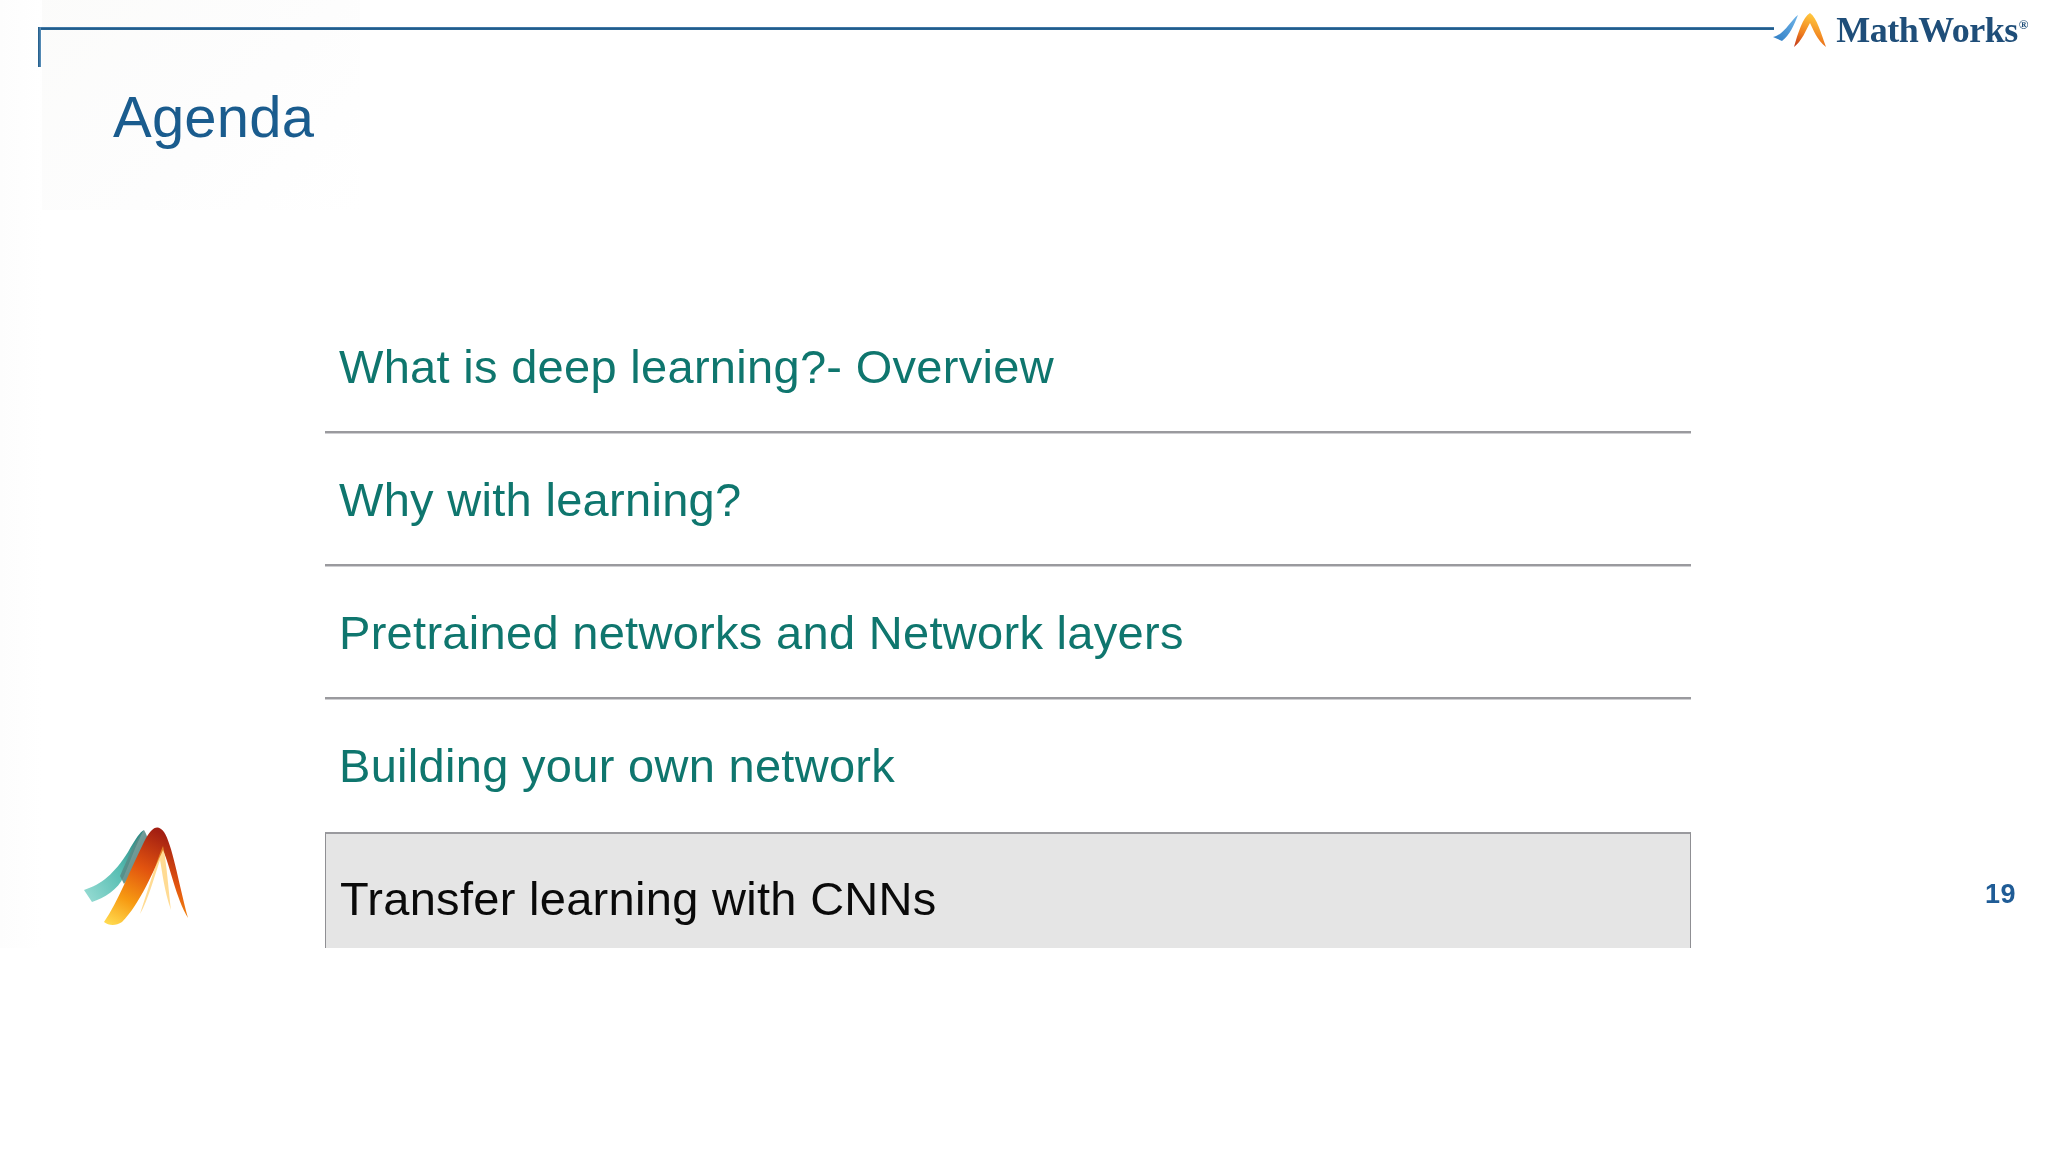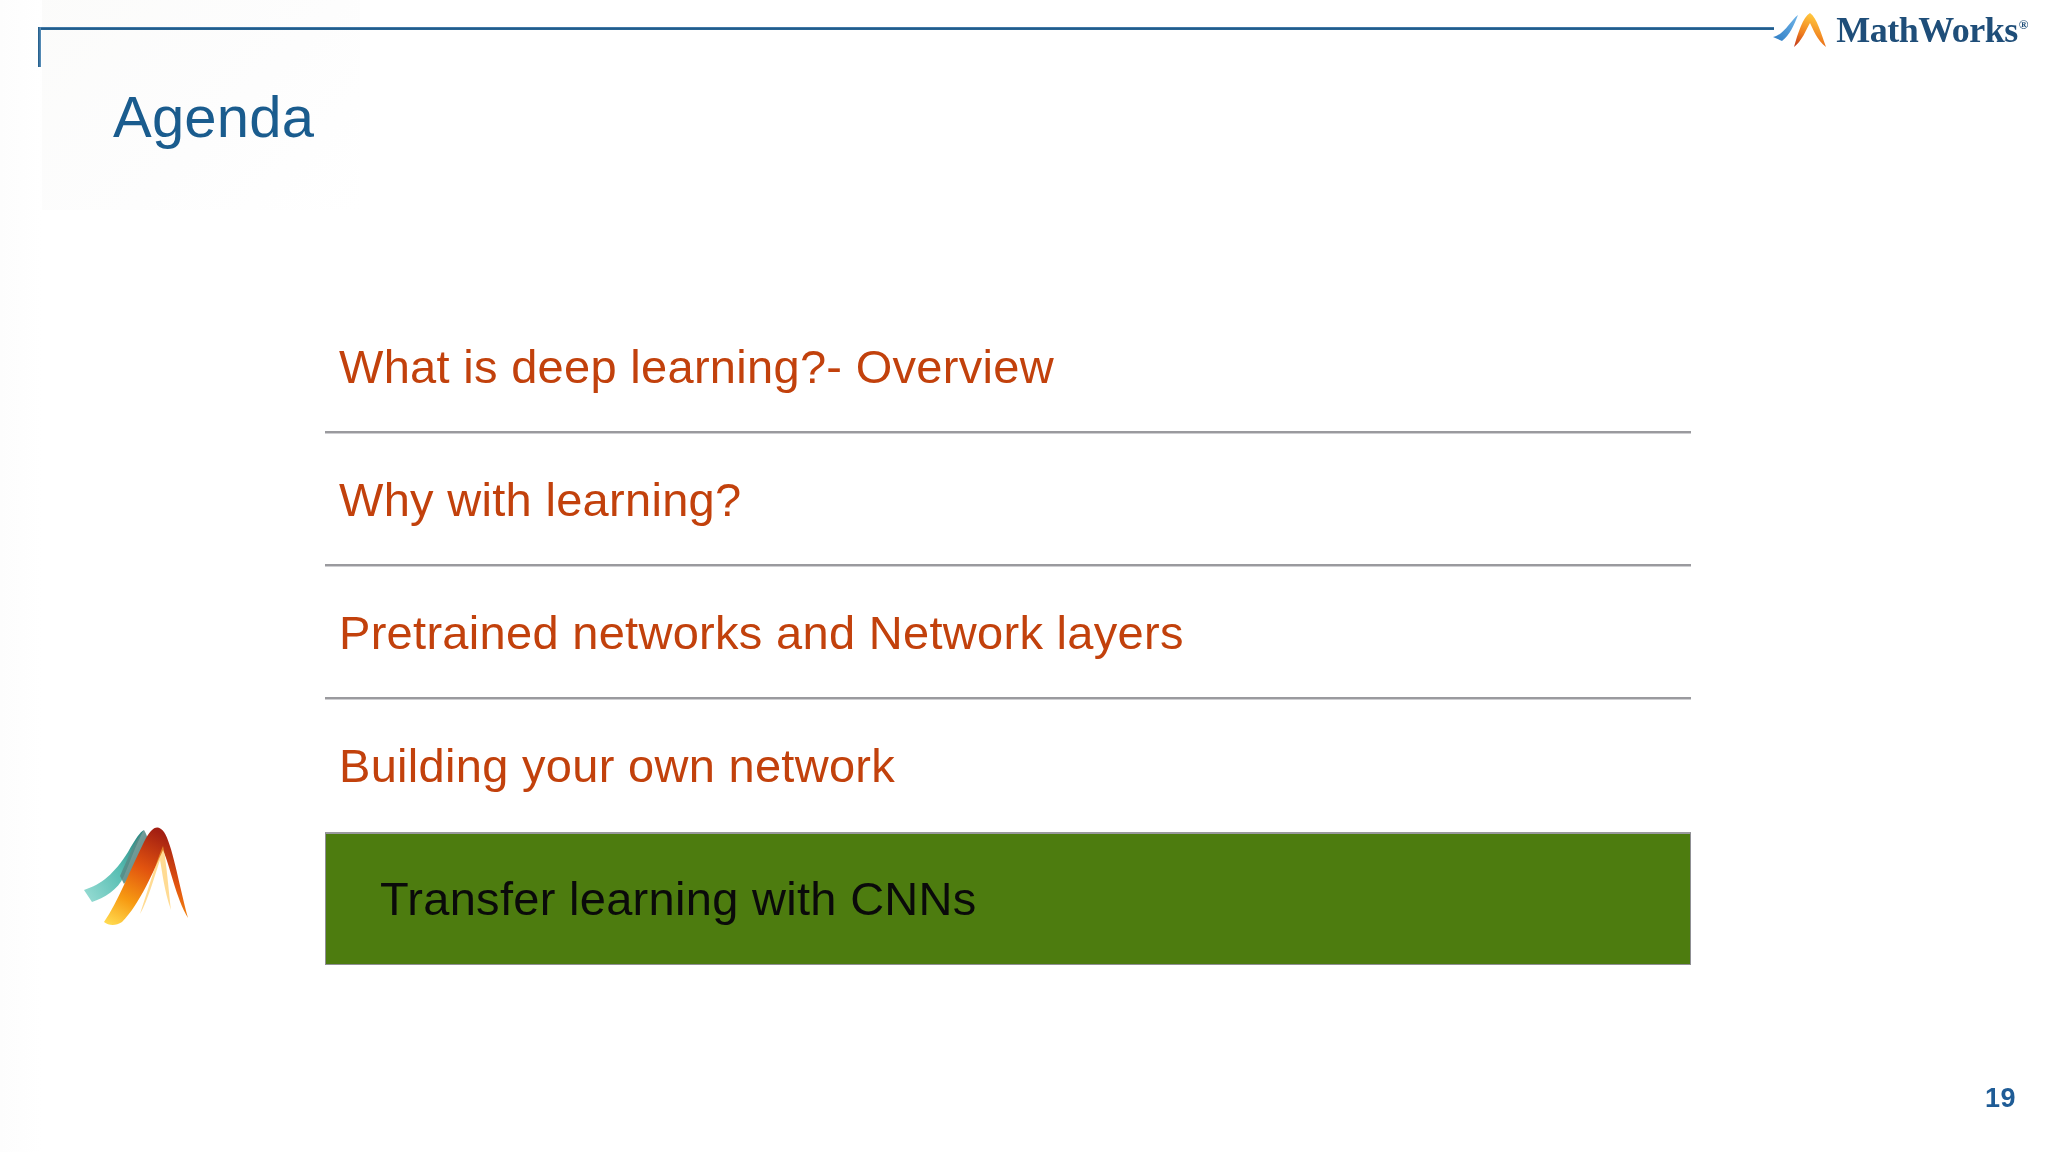--- a/index.html
+++ b/index.html
@@ -7,21 +7,21 @@
     margin: 0;
     padding: 0;
     background: #ffffff;
   }
   body {
     font-family: "Liberation Sans", "DejaVu Sans", sans-serif;
   }
   .slide {
     position: relative;
     width: 2048px;
-    height: 1152px;
+    height: 948px;
     background: #ffffff;
     overflow: hidden;
   }
 
   
   .bg-wash {
     position: absolute;
     left: 0;
     top: 0;
     width: 360px;
@@ -112,41 +112,40 @@
   .agenda-item {
     position: relative;
     height: 133px;
     display: flex;
     align-items: center;
     box-sizing: border-box;
   }
   .agenda-item .label {
     font-size: 47px;
     line-height: 1.05;
-    color: #c2410c;
+    color: #0f766e;
     font-weight: 400;
     letter-spacing: 0.3px;
     white-space: nowrap;
     padding-left: 14px;
   }
   .agenda-item.sep::after {
     content: "";
     position: absolute;
     left: 0;
     right: 0;
     bottom: 0;
     height: 2px;
     background: #9a9a9e;
     box-shadow: 0 1px 0 0 #cfcfd2;
   }
   .agenda-item.current {
-    background: #4d7c0f;
+    background: #e5e5e5;
     border: 1px solid #8f8f93;
     border-top: 2px solid #9a9a9e;
-    padding-left: 40px;
   }
   .agenda-item.current .label {
     color: #0a0a0a;
   }
 
   
   .membrane {
     position: absolute;
     left: 78px;
     top: 818px;

